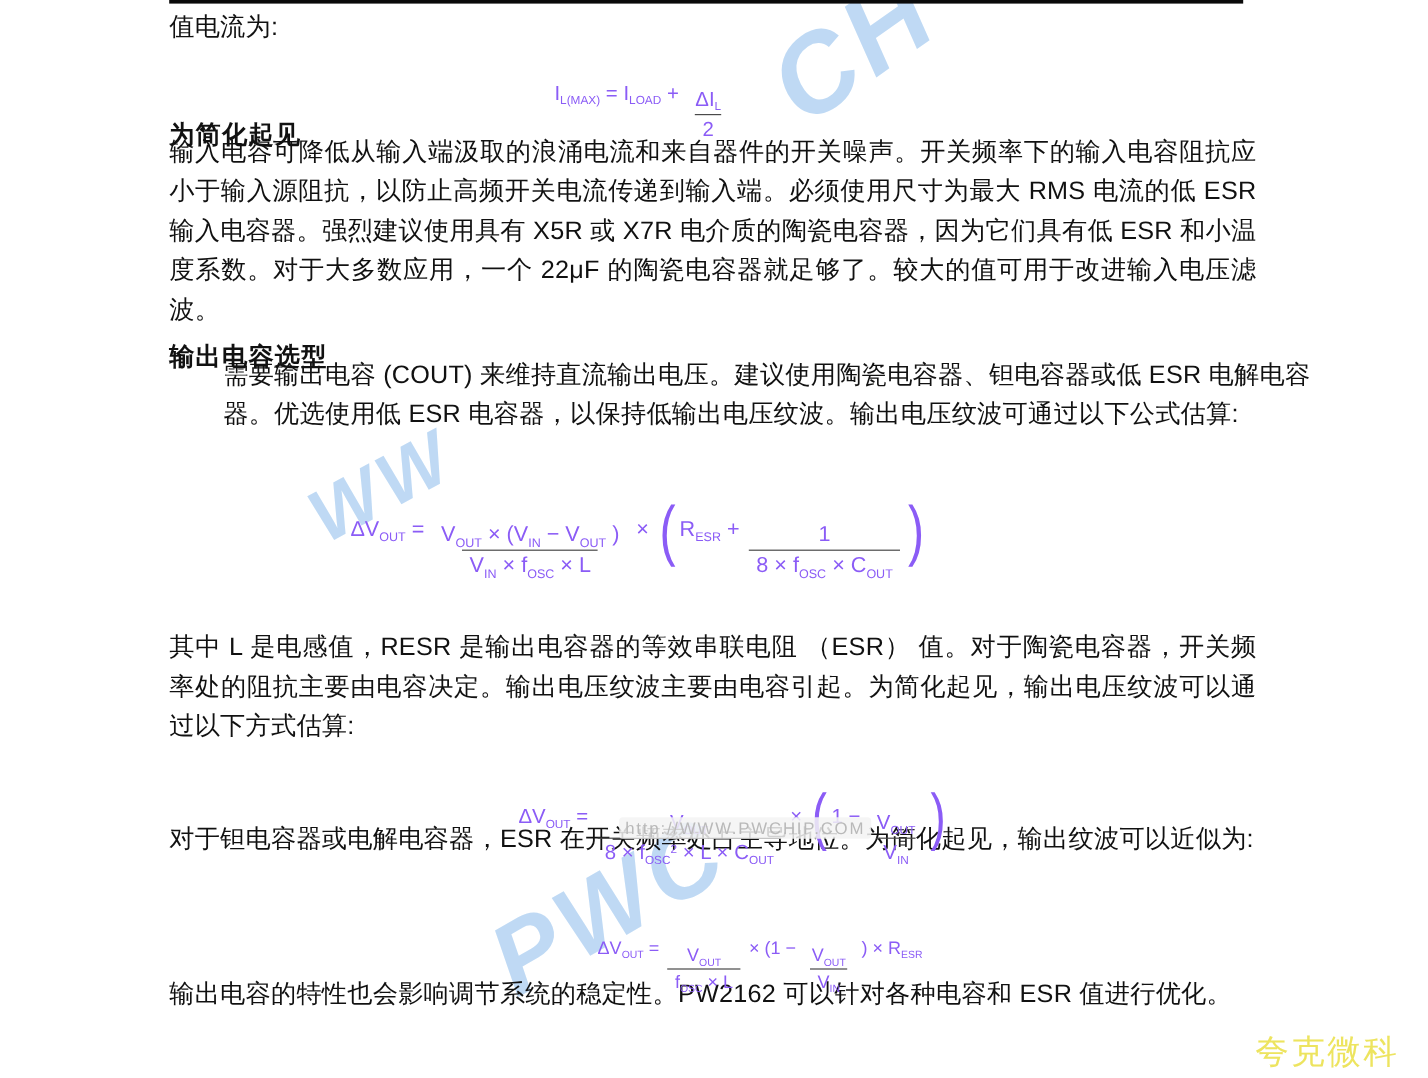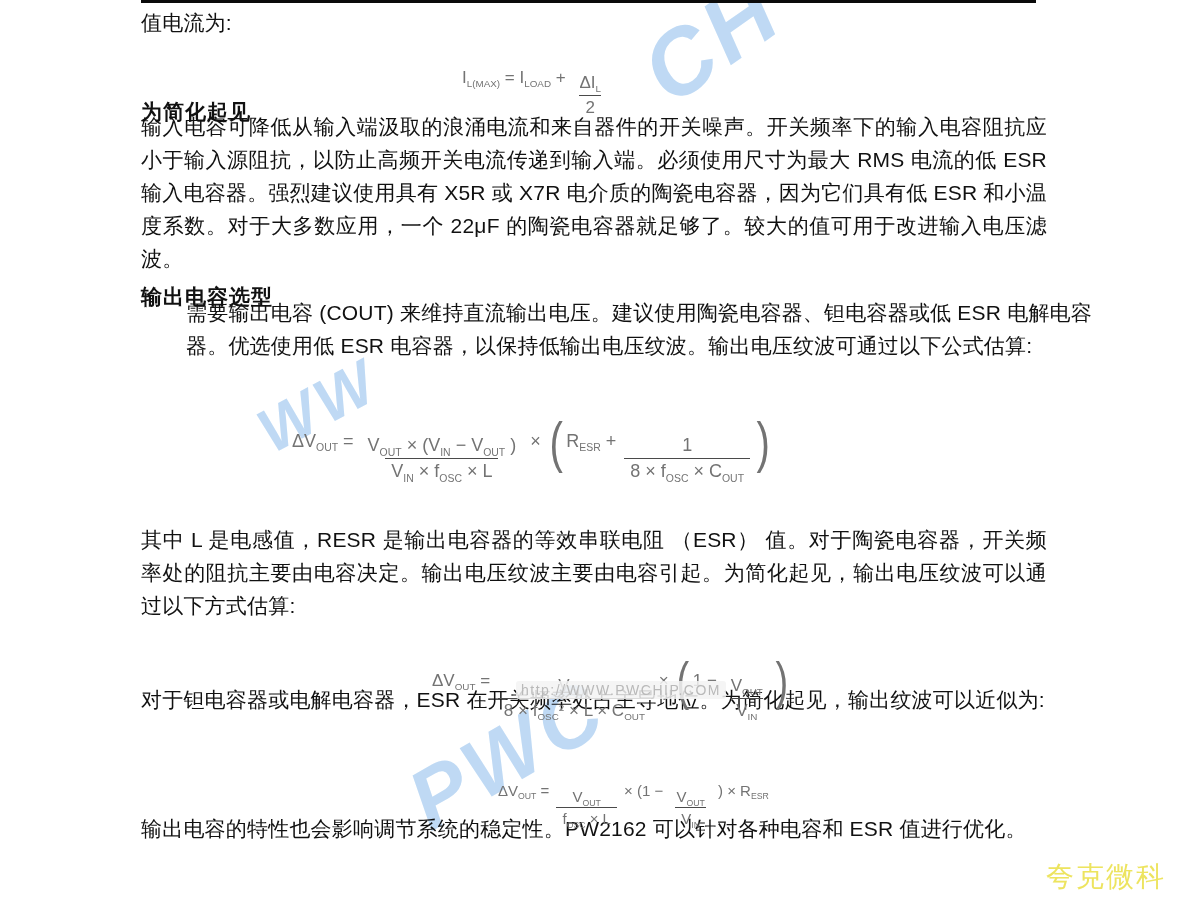--- a/index.html
+++ b/index.html
@@ -20,21 +20,21 @@
   .intro{top:6px;width:auto;}
   .h1pos{top:98px;}
   .p1pos{top:110px;}
   .h2pos{top:283px;}
   .p2pos{top:296px;margin-left:45px;}
   .p3pos{top:523px;}
   .p4pos{top:683px;}
   .p5pos{top:812px;text-align:center;}
 
   
-  .formula{position:absolute;z-index:3;color:#737373;font-family:"Liberation Sans","DejaVu Sans",sans-serif;text-align:right;}
+  .formula{position:absolute;z-index:3;color:#8b5cf6;font-family:"Liberation Sans","DejaVu Sans",sans-serif;text-align:right;}
   .f1{left:462px;top:38px;font-size:17px;}
   .f2{left:292px;top:400px;font-size:18px;}
   .f3{left:432px;top:641px;font-size:17px;}
   .f4{left:498px;top:753px;font-size:15px;}
   .fx-row{display:inline-flex;align-items:center;white-space:pre;}
   .fx-txt{white-space:pre;}
   .fx-var{white-space:pre;}
   .fx-sub{font-size:0.58em;position:relative;top:0.45em;letter-spacing:0;}
   .fx-sup{font-size:0.58em;position:relative;top:-0.5em;letter-spacing:0;}
   .fx-frac{display:inline-flex;flex-direction:column;align-items:center;margin:0 3px;}

